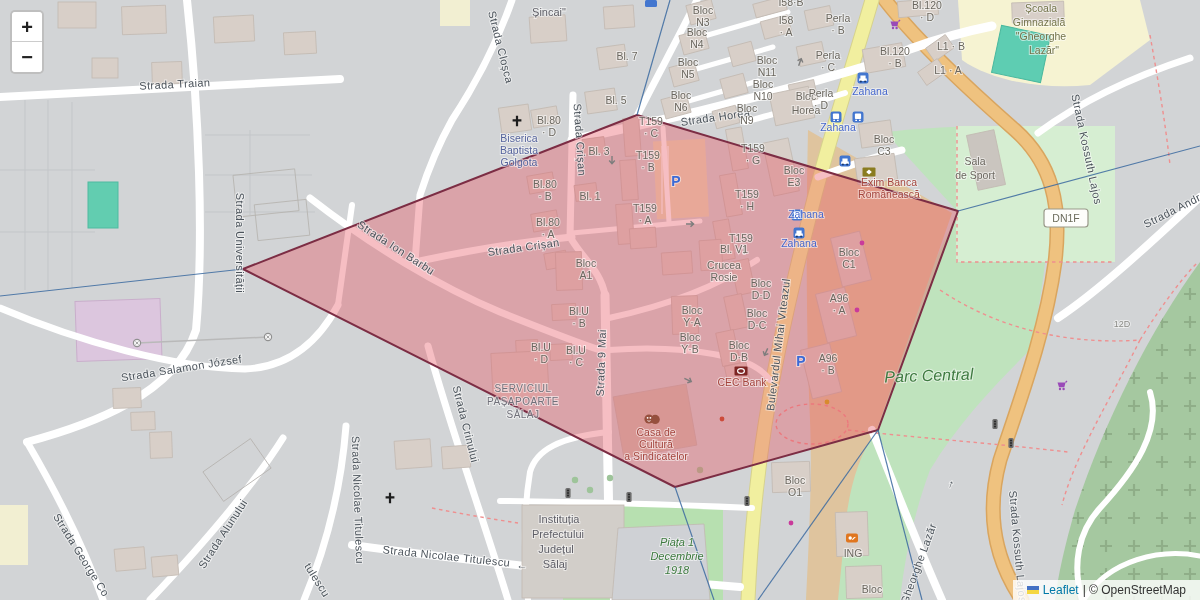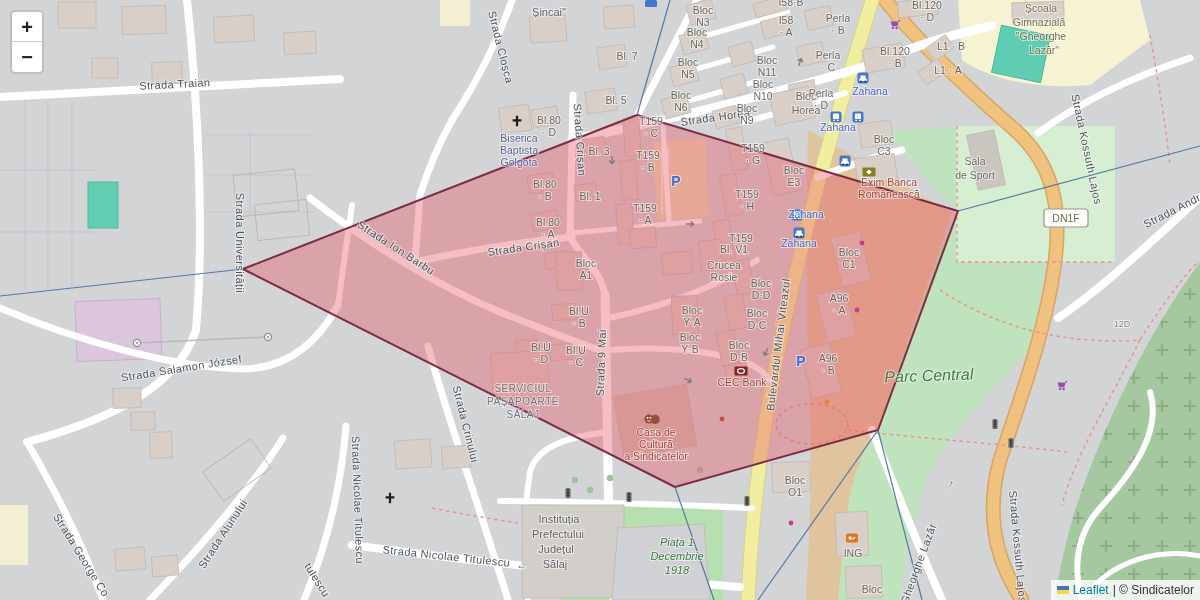--- a/index.html
+++ b/index.html
@@ -18,21 +18,21 @@
   .sq{font-size:11px;fill:#3d7a3f;font-style:italic;font-family:"Liberation Serif",serif;}
   .park{font-size:16px;fill:#3e7a40;font-style:italic;font-family:"Liberation Serif",serif;}
   .school{font-size:10.5px;fill:#73734a;}
   .pk{font-size:14px;fill:#3b6ad6;font-weight:bold;}
   .shield{font-size:10.5px;fill:#6b6b5a;}
   
   .zoomctl{position:absolute;left:10px;top:10px;width:30px;border:2px solid rgba(0,0,0,.25);border-radius:5px;background:#fff;z-index:10;}
   .zoomctl button{display:block;width:30px;height:30px;border:0;background:#fff;font:bold 20px/30px "Liberation Sans",sans-serif;color:#222;cursor:pointer;padding:0;}
   .zoomctl button:first-child{border-bottom:1px solid #ccc;border-radius:4px 4px 0 0;}
   .zoomctl button:last-child{border-radius:0 0 4px 4px;}
-  .attrib{position:absolute;right:0;bottom:0;height:20px;background:rgba(255,255,255,.8);padding:0 6px;font:12px/20px "Liberation Sans",sans-serif;color:#333;z-index:10;display:flex;align-items:center;gap:4px;}
+  .attrib{position:absolute;right:0;bottom:0;height:20px;background:rgba(255,255,255,.8);padding:0 14px;font:12px/20px "Liberation Sans",sans-serif;color:#333;z-index:10;display:flex;align-items:center;gap:4px;}
   .attrib a{color:#0078A8;text-decoration:none;}
   .uaflag{display:inline-block;width:12px;height:8px;position:relative;}
   .uaflag::before{content:"";position:absolute;left:0;top:0;width:12px;height:4px;background:#4471c4;}
   .uaflag::after{content:"";position:absolute;left:0;top:4px;width:12px;height:4px;background:#f5d742;}
 </style>
 </head>
 <body>
 
 <div id="map">
 <svg width="1200" height="600" viewBox="0 0 1200 600">
@@ -471,15 +471,15 @@
       </g>
 </svg>
 
   <div class="zoomctl">
     <button>+</button>
     <button>−</button>
   </div>
   <div class="attrib">
     <span class="uaflag"></span>
     <a href="#">Leaflet</a>
-    <span>| © Sindicatelor</span>
+    <span>| © OpenStreetMap</span>
   </div>
 </div>
 
 </body></html>

